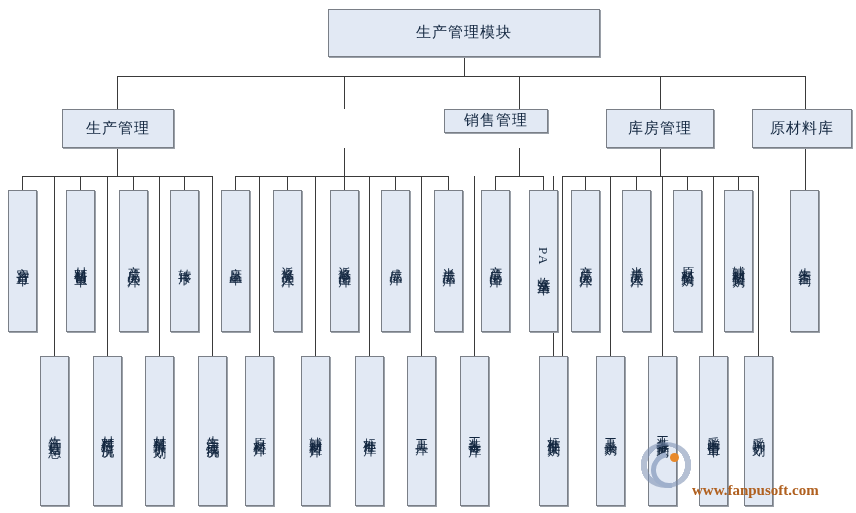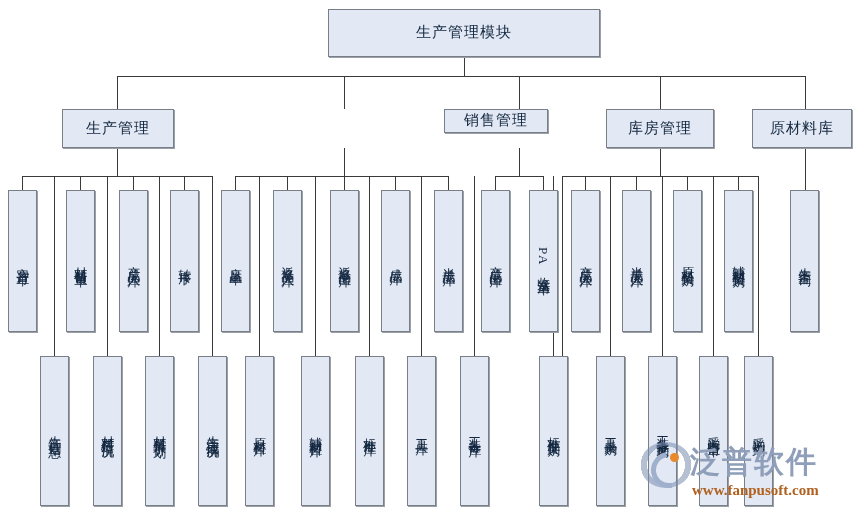--- a/index.html
+++ b/index.html
@@ -254,17 +254,16 @@
     </div>
 
   <div class="node vert" style="left:790px;top:190px;width:29px;height:142px;">
     <span class="txt">生产查询</span>
     </div>
 
   <div id="wm">
     <div class="wm-mark"></div>
     <div class="wm-swoosh"></div>
     <div class="wm-dot"></div>
-    <div class="wm-cn">泛普软件</div>
     <div class="wm-url">www.fanpusoft.com</div>
   </div>
 
 </div>
 
 </body></html>

